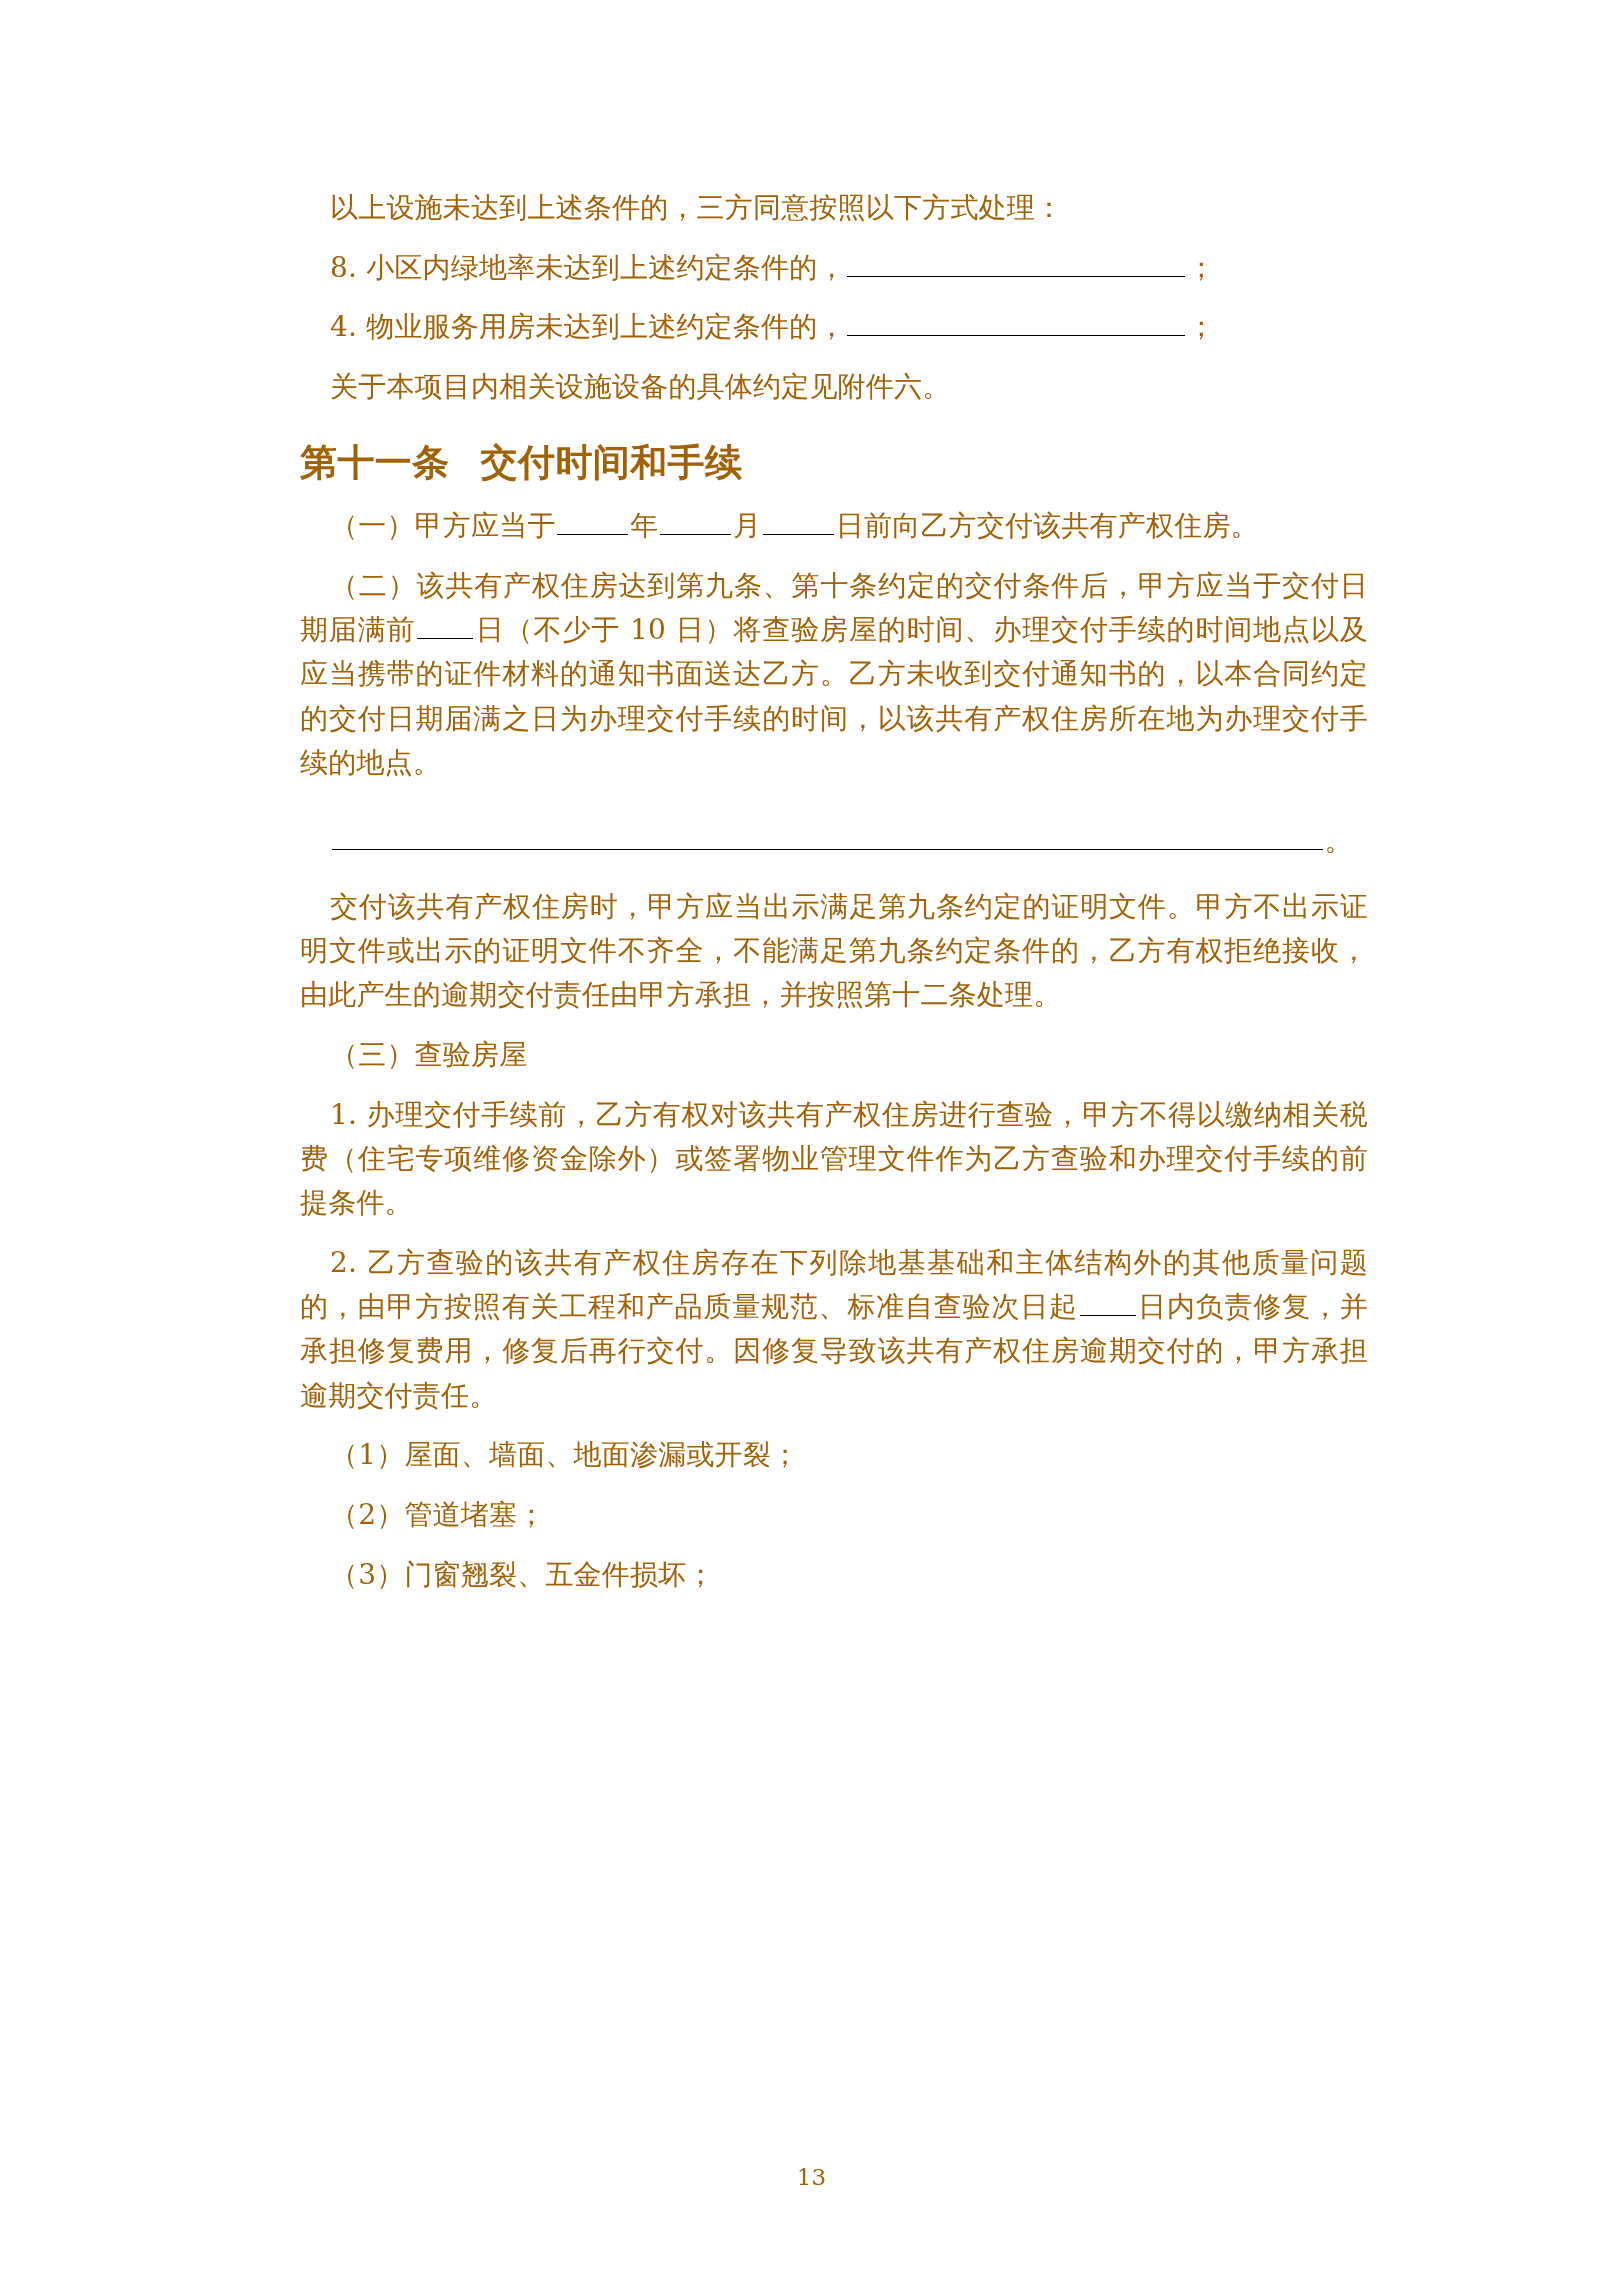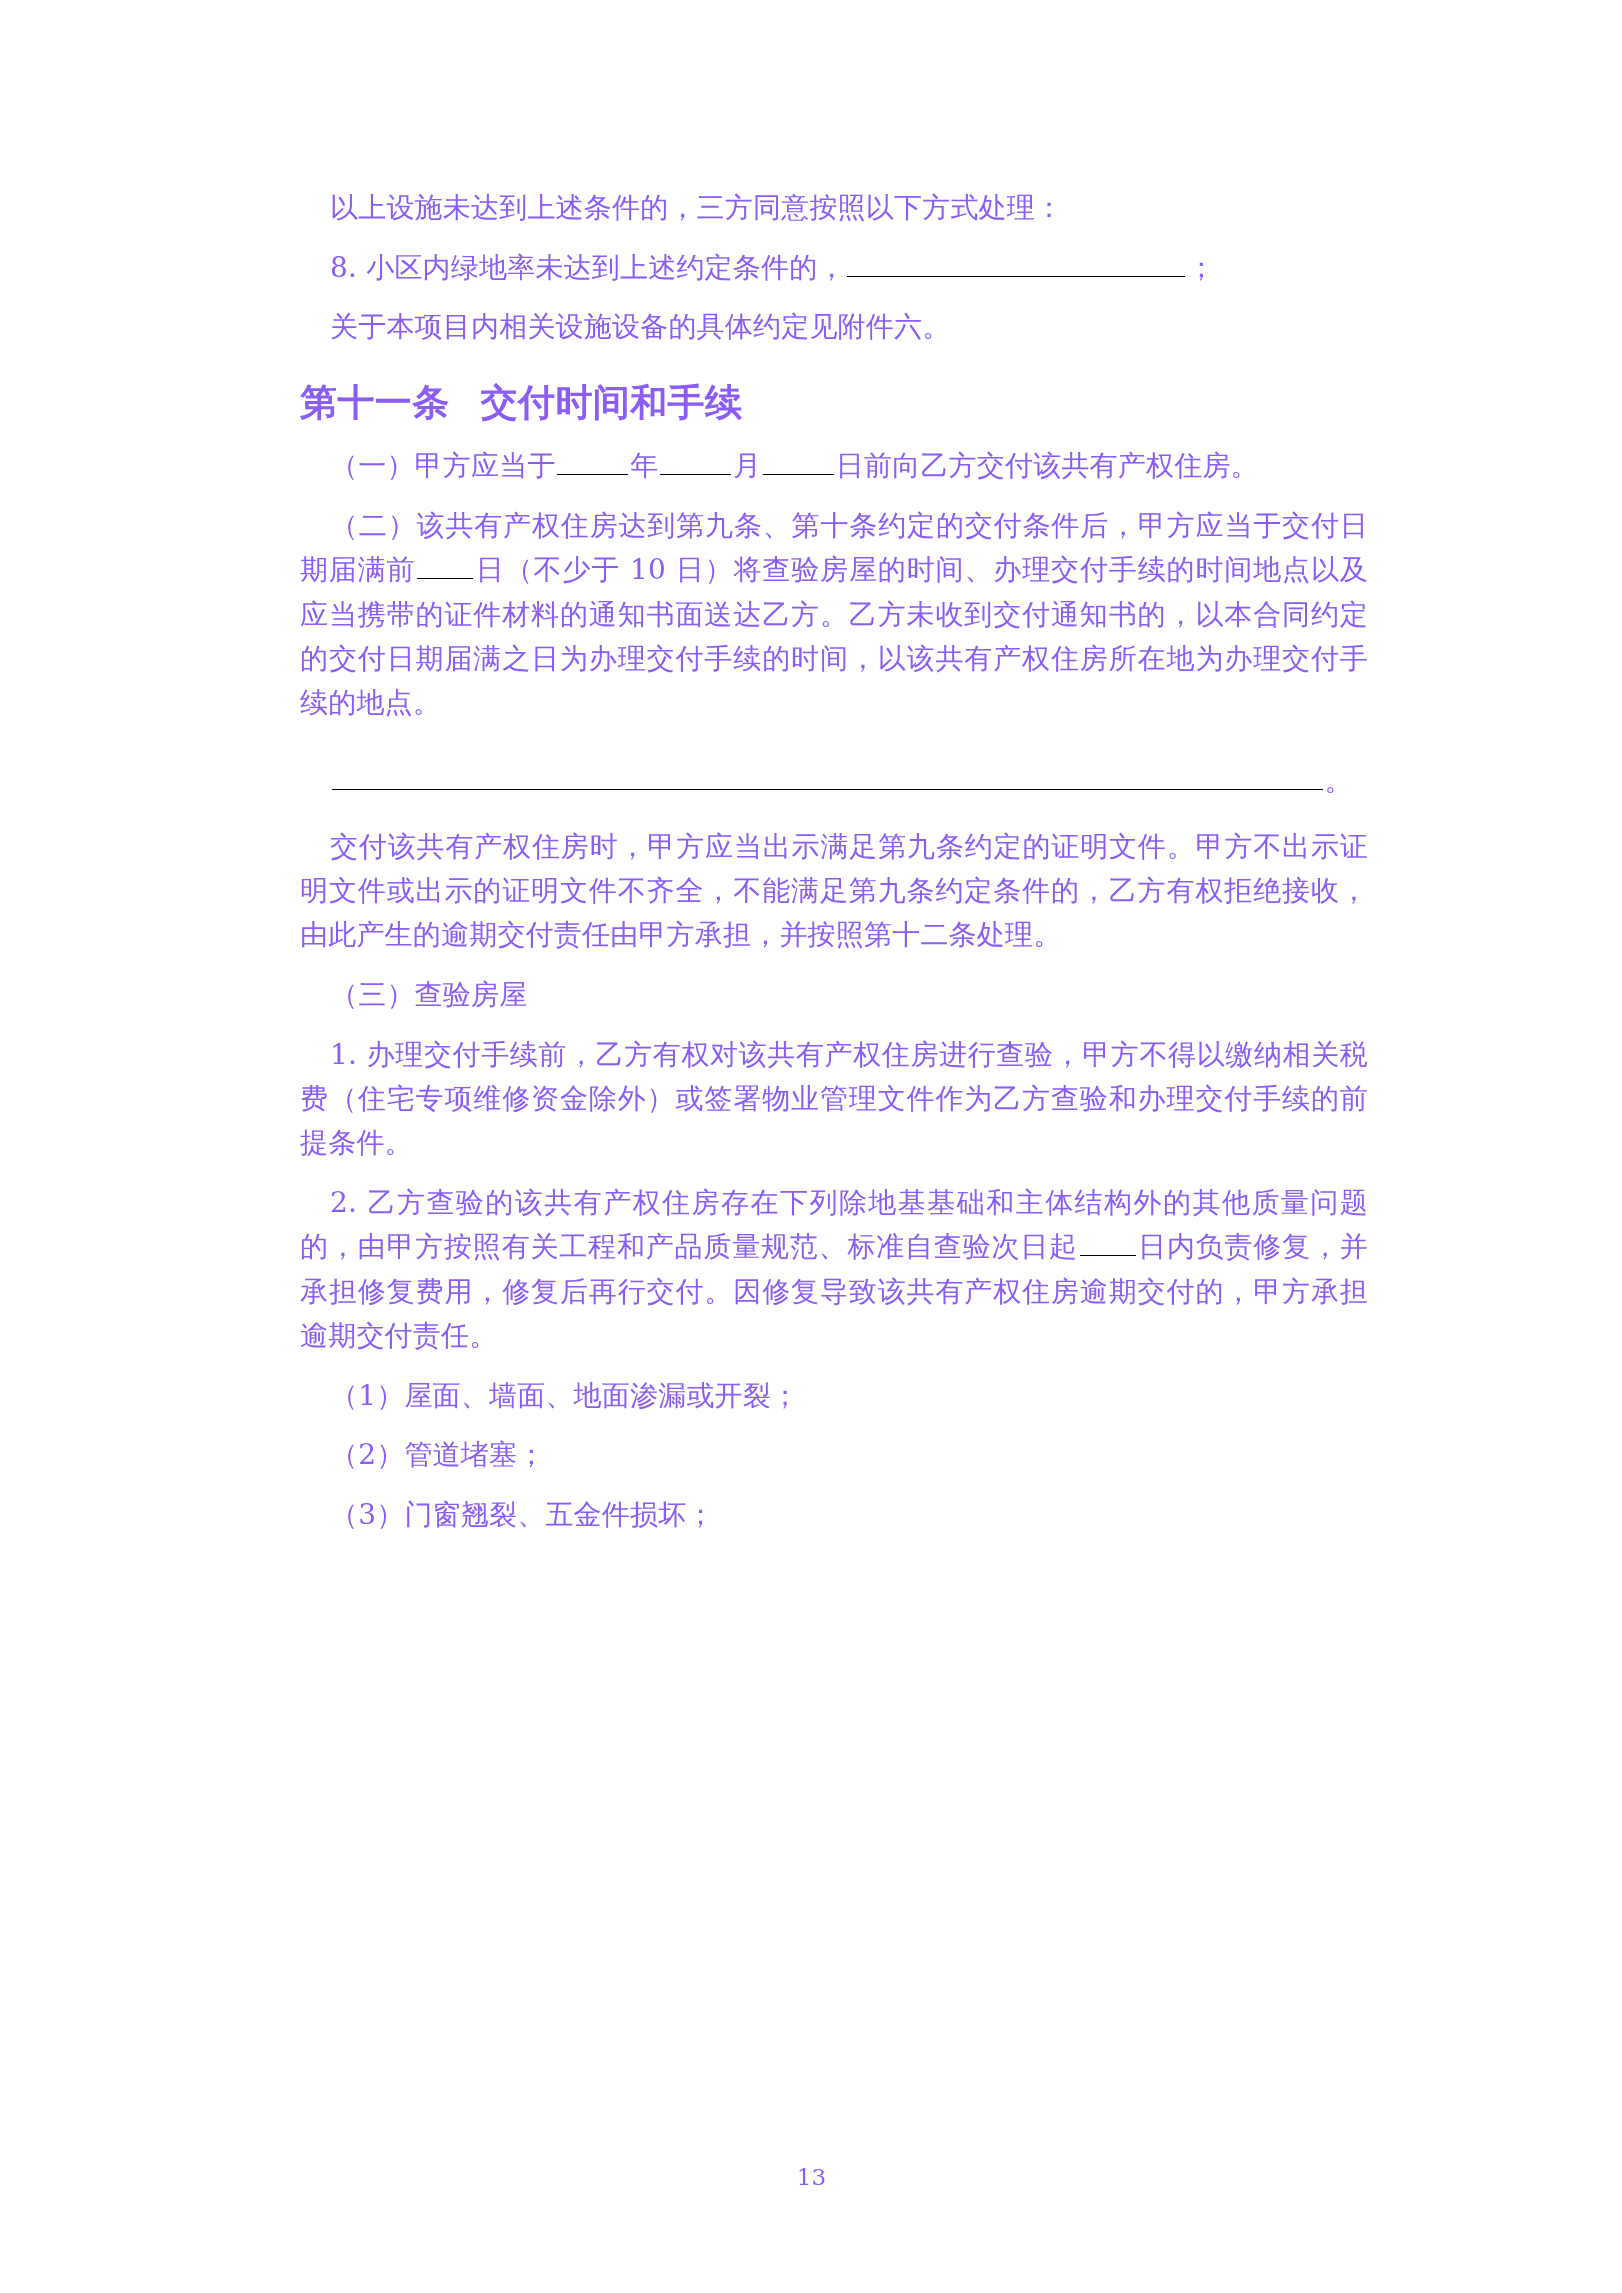--- a/index.html
+++ b/index.html
@@ -7,21 +7,21 @@
     padding: 0;
     background: #ffffff;
   }
   .page {
     position: relative;
     width: 1623px;
     height: 2294px;
     margin: 0 auto;
     background: #ffffff;
     font-family: "DejaVu Serif", "Liberation Serif", serif;
-    color: #8b5cf6;
+    color: #a16207;
     box-sizing: border-box;
   }
   .content {
     position: absolute;
     left: 300px;
     top: 186px;
     width: 1068px;
   }
   .para {
     font-size: 28px;
@@ -80,20 +80,21 @@
 
 <div class="page">
   <div class="content">
 
     <p class="para indent1">以上设施未达到上述条件的，三方同意按照以下方式处理：</p>
 
     <p class="para indent1"><span>8. 小区内绿地率未达到上述约定条件的，</span><span class="blank b-l"></span><span>；</span></p>
 
 
 
+    <p class="para indent1"><span>4. 物业服务用房未达到上述约定条件的，</span><span class="blank b-l"></span><span>；</span></p>
 
 
     <p class="para indent1">关于本项目内相关设施设备的具体约定见附件六。</p>
 
     <p class="heading"><span>第十一条</span><span class="gap"></span><span>交付时间和手续</span></p>
 
     <p class="para indent1"><span>（一）甲方应当于</span><span class="blank b-xs"></span><span>年</span><span class="blank b-xs"></span><span>月</span><span class="blank b-xs"></span><span>日前向乙方交付该共有产权住房。</span></p>
 
     <p class="para indent1"><span>（二）该共有产权住房达到第九条、第十条约定的交付条件后，甲方应当于交付日期届满前</span><span class="blank b-xxs"></span><span>日（不少于 10 日）将查验房屋的时间、办理交付手续的时间地点以及应当携带的证件材料的通知书面送达乙方。乙方未收到交付通知书的，以本合同约定的交付日期届满之日为办理交付手续的时间，以该共有产权住房所在地为办理交付手续的地点。</span></p>
 

